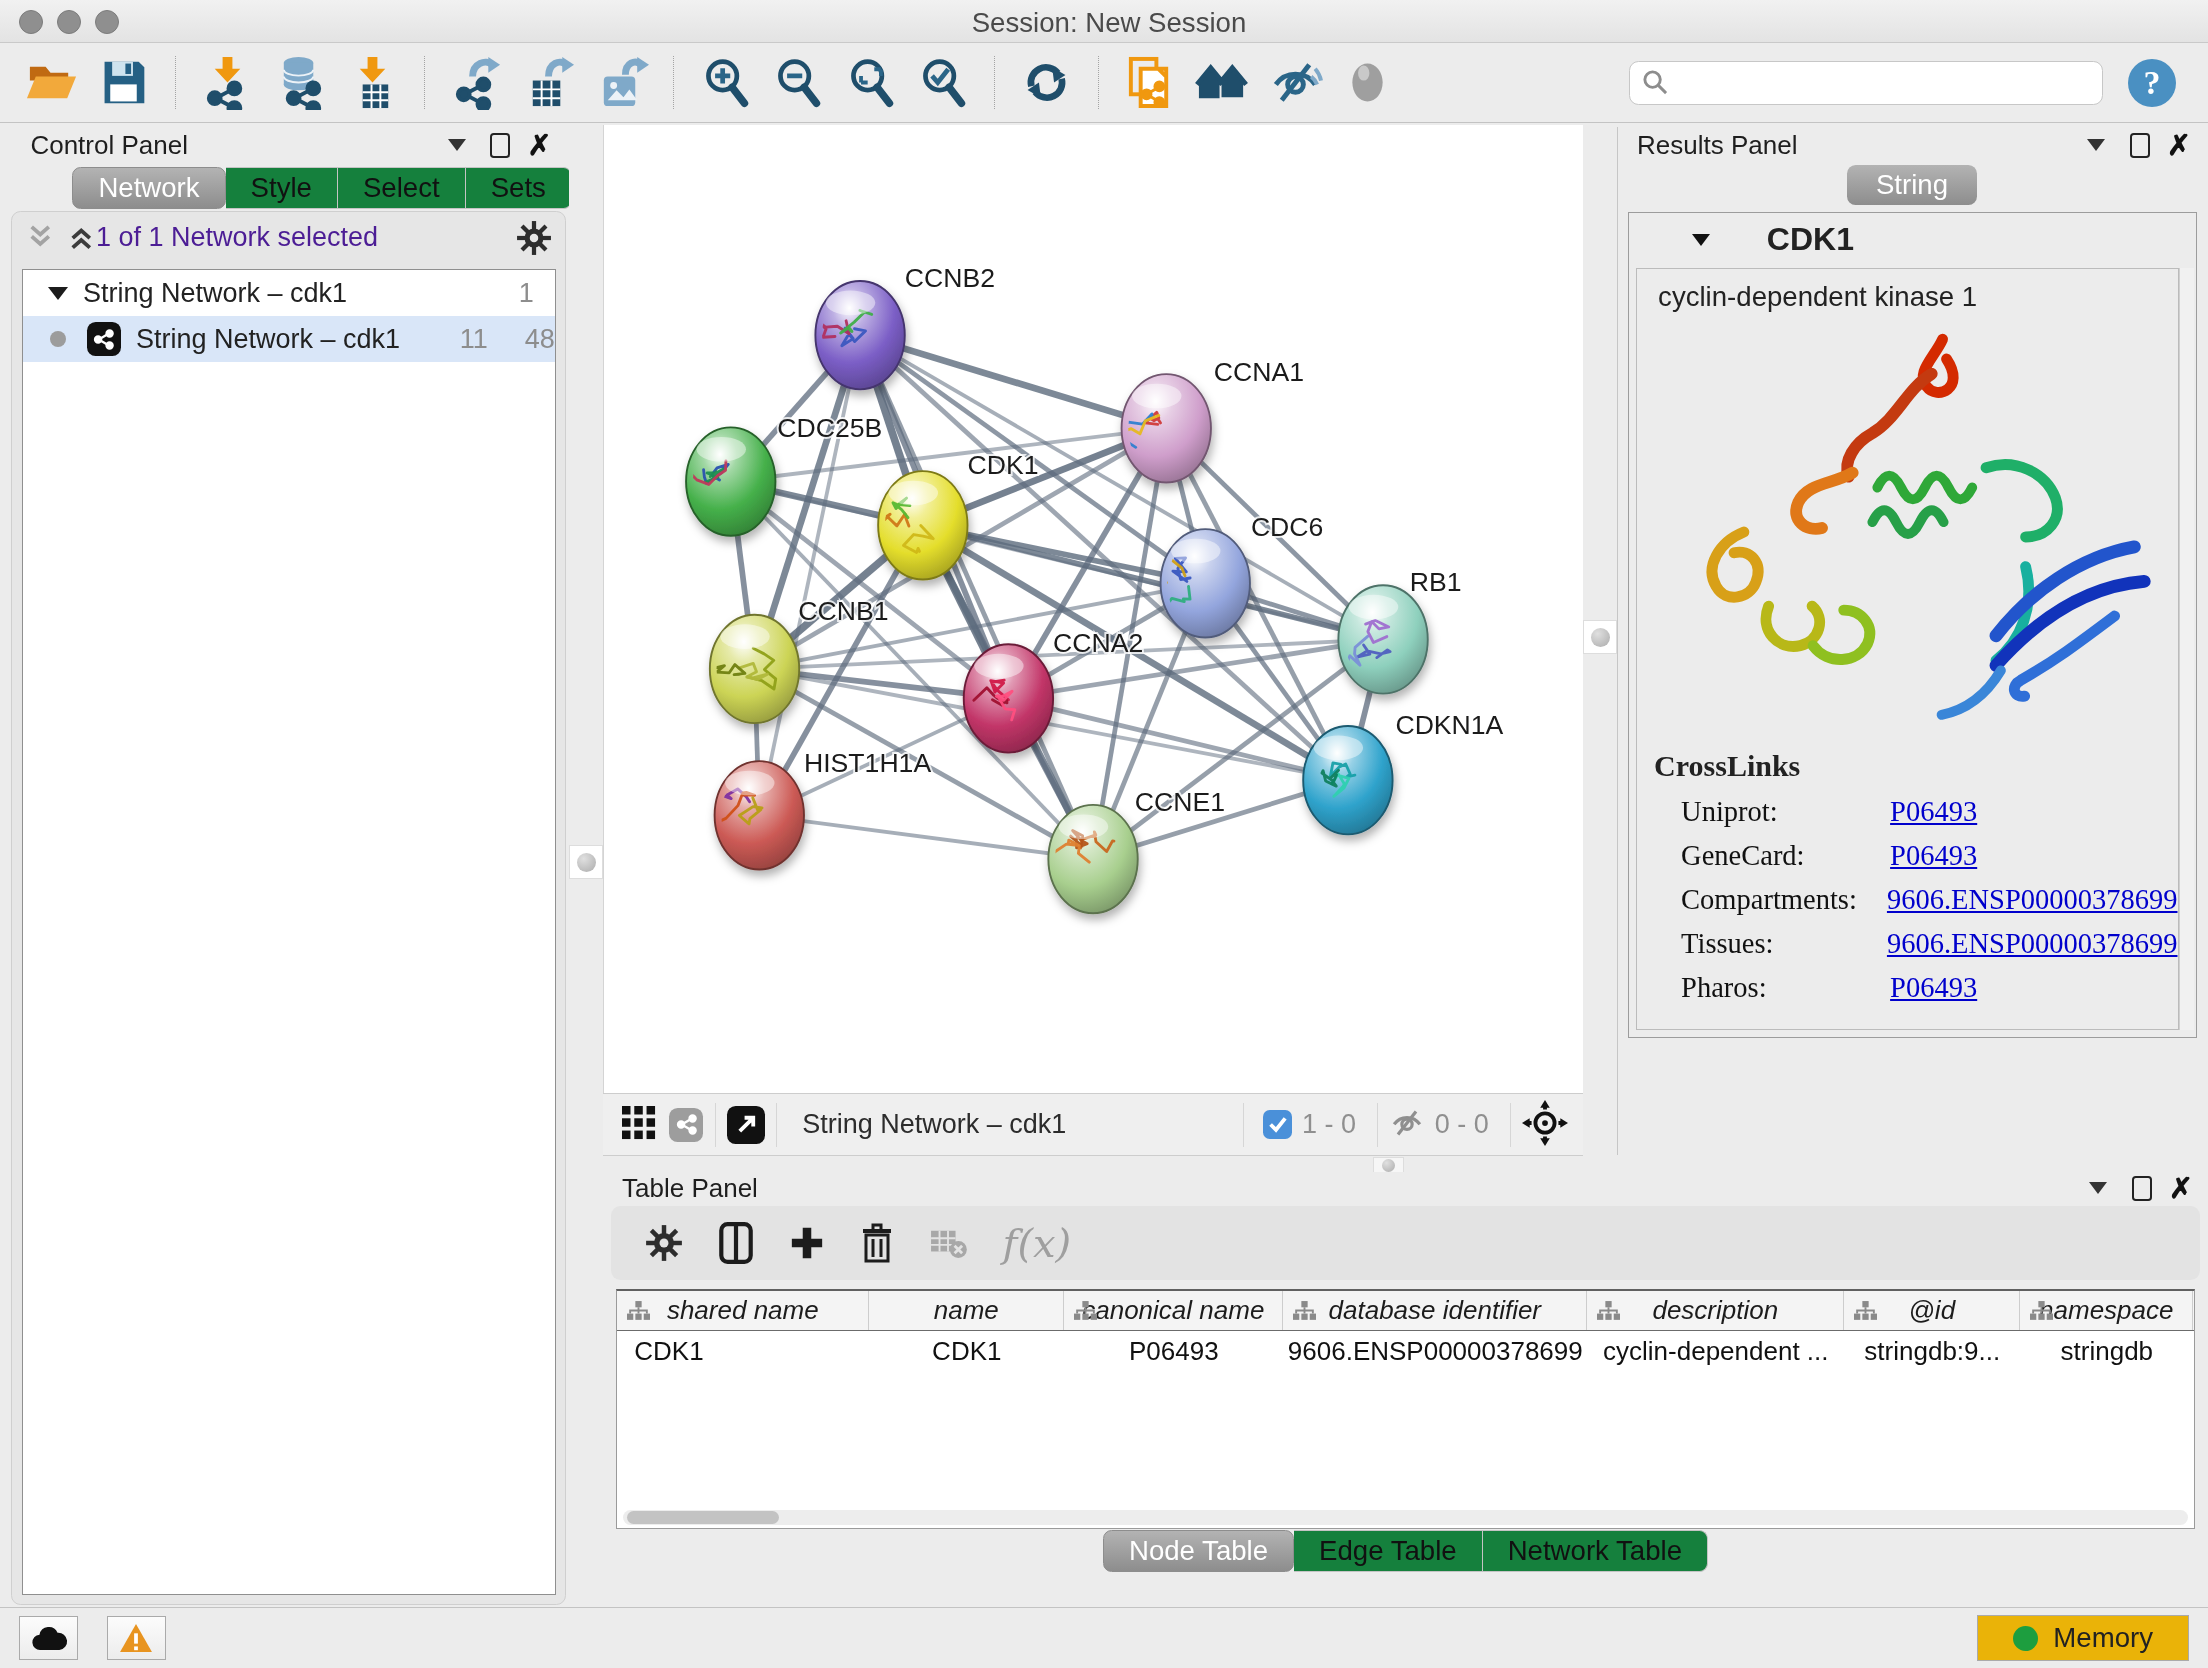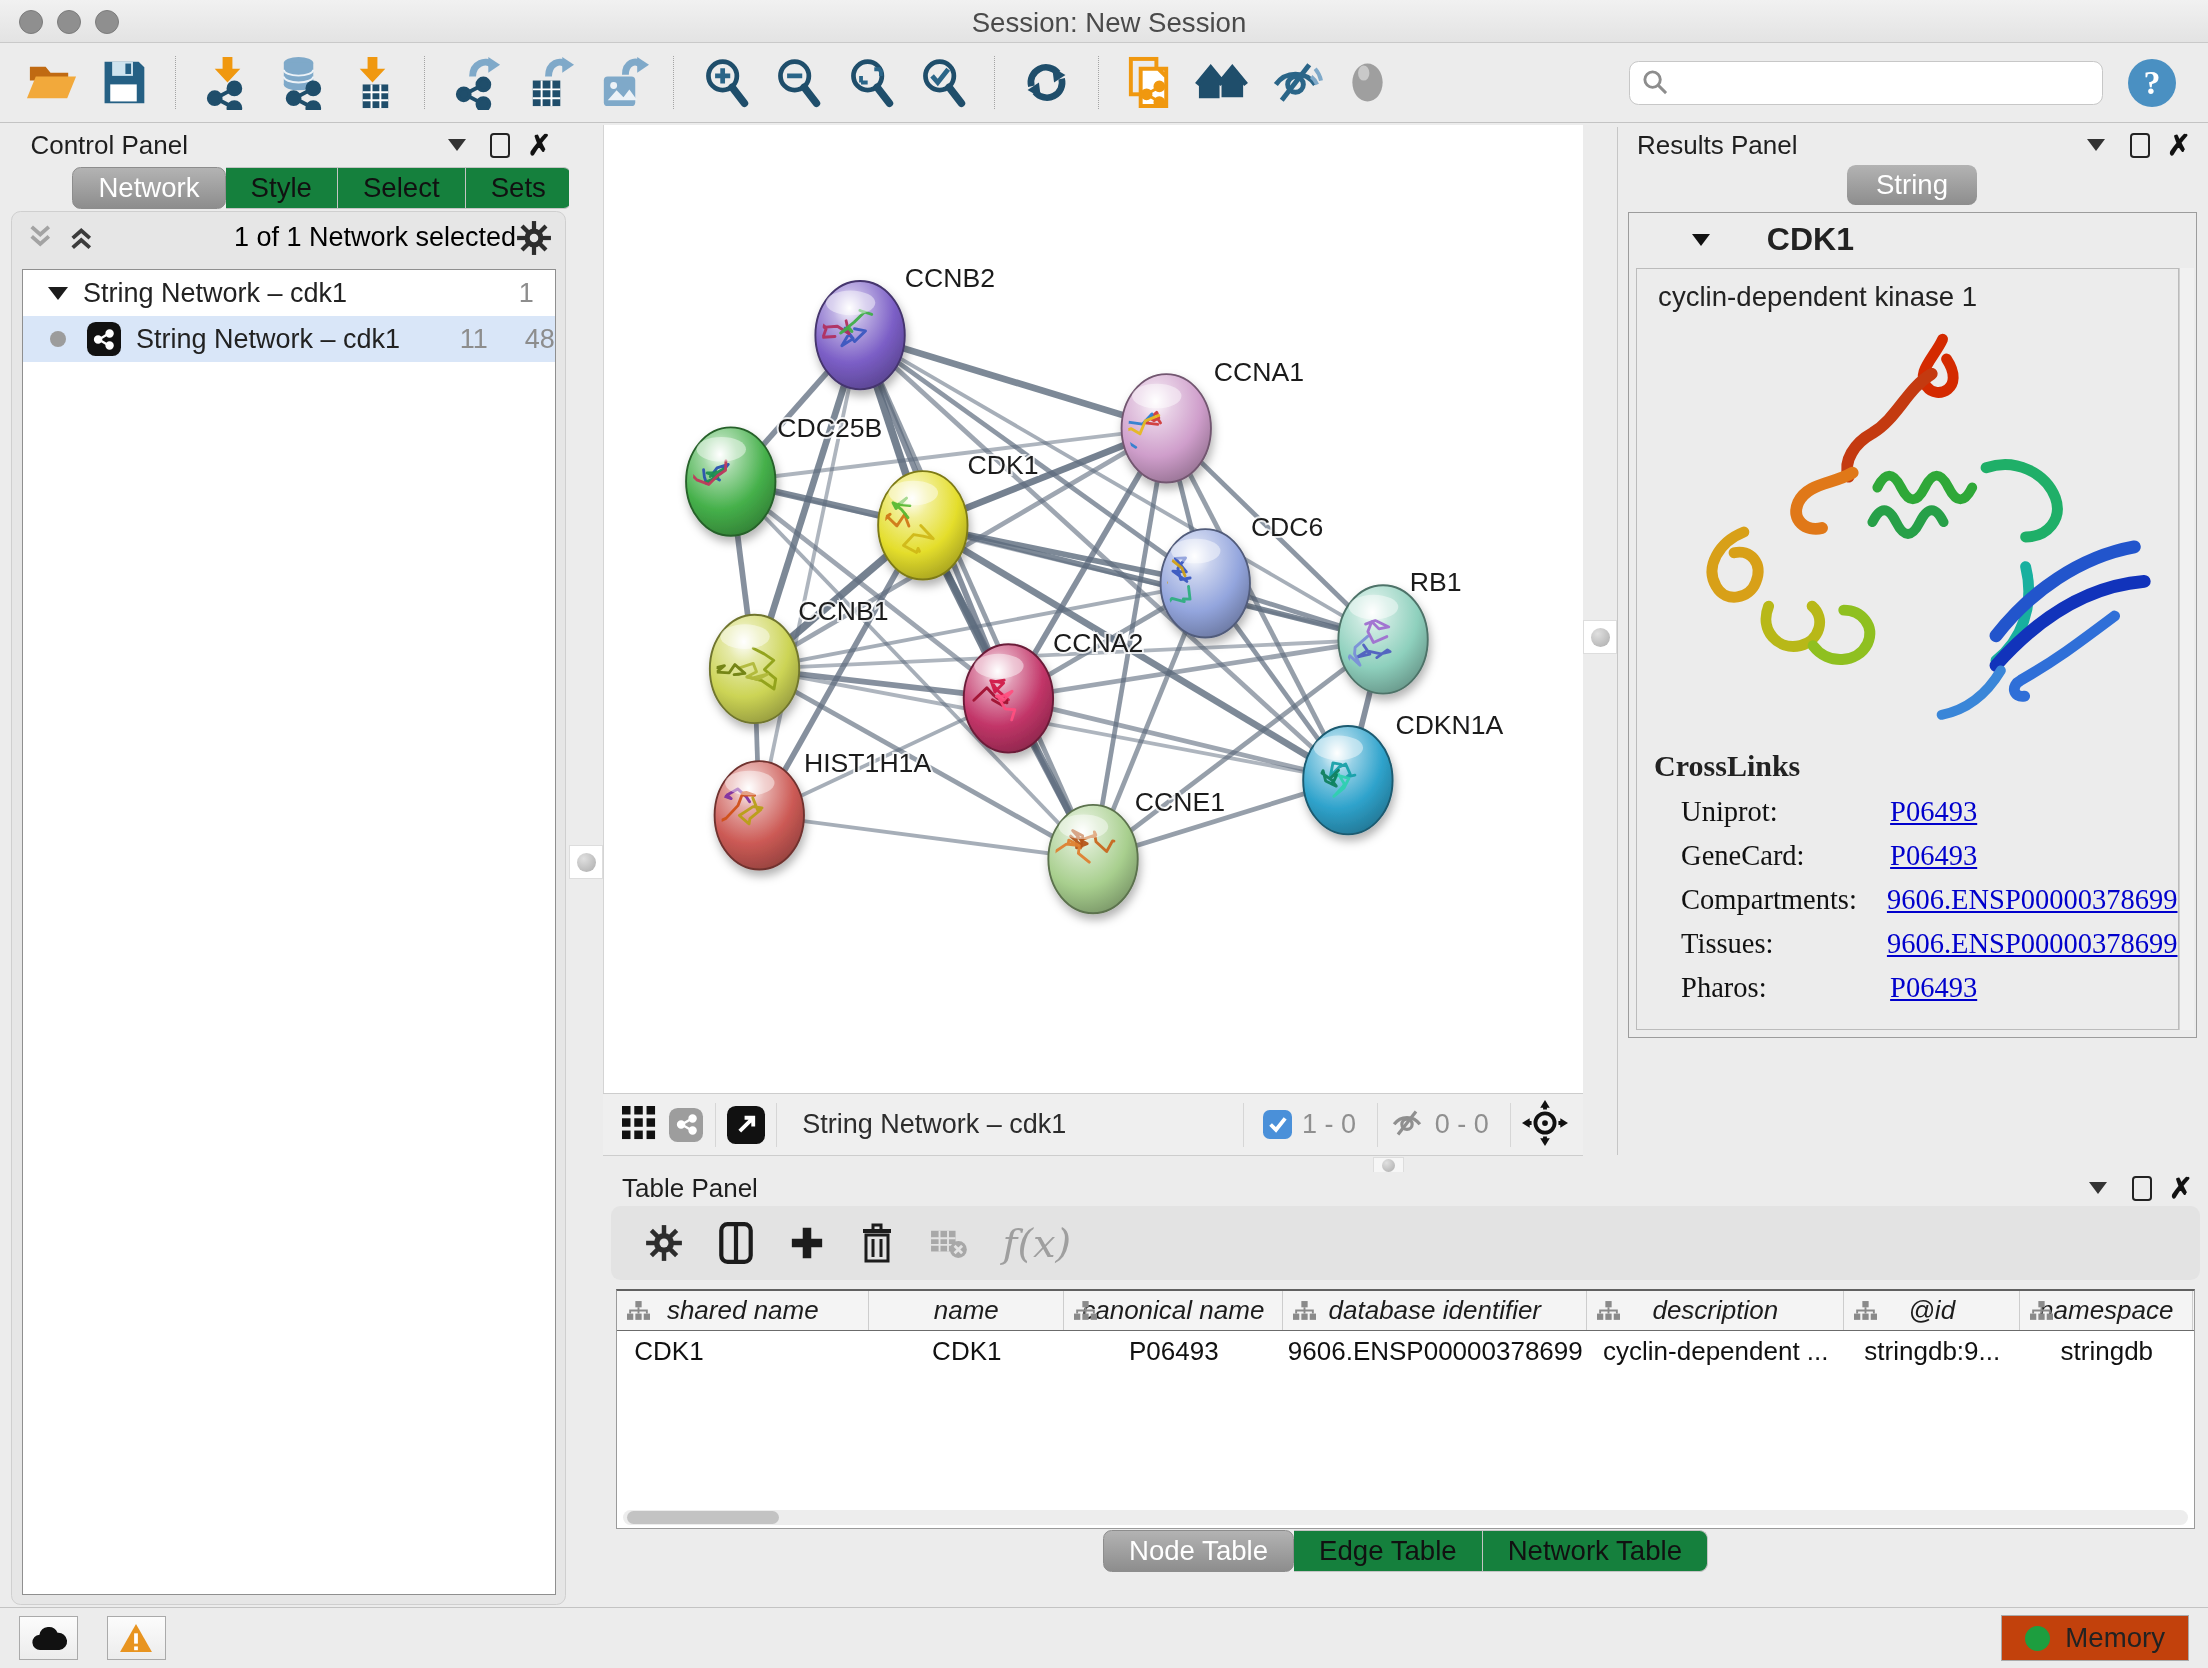--- a/index.html
+++ b/index.html
@@ -29,21 +29,21 @@
   
   .control-panel{position:absolute;left:11.4px;top:127px;width:555px;bottom:63px;}
   .seg{display:flex;}
   .cp-tabs{margin:3.8px 0 0 61px;}
   .seg .tab{height:40px;line-height:40px;padding:0 25px;background:#15803d;border:1px solid #c4c4c4;border-left-width:0;font-size:27.6px;color:#111;}
   .seg .tab:first-child{border-left-width:1px;border-radius:8.6px 0 0 8.6px;}
   .seg .tab:last-child{border-radius:0 8.6px 8.6px 0;}
   .seg .tab.active{background:linear-gradient(#b3b3b3,#8d8d8d);color:#fff;border-color:#8d8d8d;border-radius:8.6px;}
   .cp-body{position:absolute;left:0;right:0;top:84px;bottom:0;background:#e6e6e6;border:1px solid #cfcfcf;border-radius:9.5px;}
   .cp-row{display:flex;align-items:center;height:51px;padding:0 13.3px;}
-  .cp-status{flex:1;text-align:right;font-size:27px;color:#000000;}
+  .cp-status{flex:1;text-align:left;font-size:27px;color:#4c1d95;}
   .cp-list{position:absolute;left:9.5px;right:9.5px;top:57px;bottom:9.5px;background:#fff;border:1.9px solid #8f8f8f;}
   .tree-row{display:flex;align-items:center;height:46px;font-size:27px;}
   .tree-row .cnt{color:#8d8d8d;margin-left:auto;margin-right:21px;}
   .tree-row.child{background:#d9e6f8;}
   .tree-row.child .cnt2{color:#8d8d8d;width:67px;text-align:right;}
   .dot{width:16px;height:16px;border-radius:50%;background:#9c9c9c;margin:0 21px 0 27px;}
   .stricon{width:34px;height:34px;border-radius:8.6px;background:#111;display:flex;align-items:center;justify-content:center;margin-right:15px;}
 
   
   .vsplit{position:absolute;width:34px;background:#ececec;}
@@ -92,21 +92,21 @@
   .td{display:flex;align-items:center;font-size:26px;color:#111;box-sizing:border-box;overflow:hidden;white-space:nowrap;}
   .td.c{justify-content:center;}
   .td.l{padding-left:17px;}
   .hscroll{position:absolute;left:5.7px;right:5.7px;bottom:3.8px;height:14.3px;background:#ededed;border-radius:7.6px;}
   .hthumb{position:absolute;left:3.8px;top:1px;width:152px;height:12.4px;border-radius:6.7px;background:#c3c3c3;}
   .tbl-tabs{display:flex;justify-content:center;margin-top:1px;}
 
   
   .statusbar{position:absolute;left:0;right:0;bottom:0;height:61px;background:#ececec;border-top:1.9px solid #c3c3c3;display:flex;align-items:center;padding:0 19px;box-sizing:border-box;}
   .sb-btn{width:57px;height:42px;border:1.9px solid #aaa;background:linear-gradient(#fcfcfc,#ececec);display:flex;align-items:center;justify-content:center;margin-right:28.5px;}
-  .mem-btn{margin-left:auto;height:44px;border:1.9px solid #aaa;background:#c2410c;display:flex;align-items:center;gap:15px;padding:0 23px;font-size:27.6px;}
+  .mem-btn{margin-left:auto;height:44px;border:1.9px solid #aaa;background:#eab308;display:flex;align-items:center;gap:15px;padding:0 35px;font-size:27.6px;}
   .mem-dot{width:25px;height:25px;border-radius:50%;background:#1d9e3f;}
 </style>
 </head>
 <body>
 
 <div class="window">
 
   <div class="titlebar">
     <span class="tl" style="left:19px"></span>
     <span class="tl" style="left:57px"></span>

